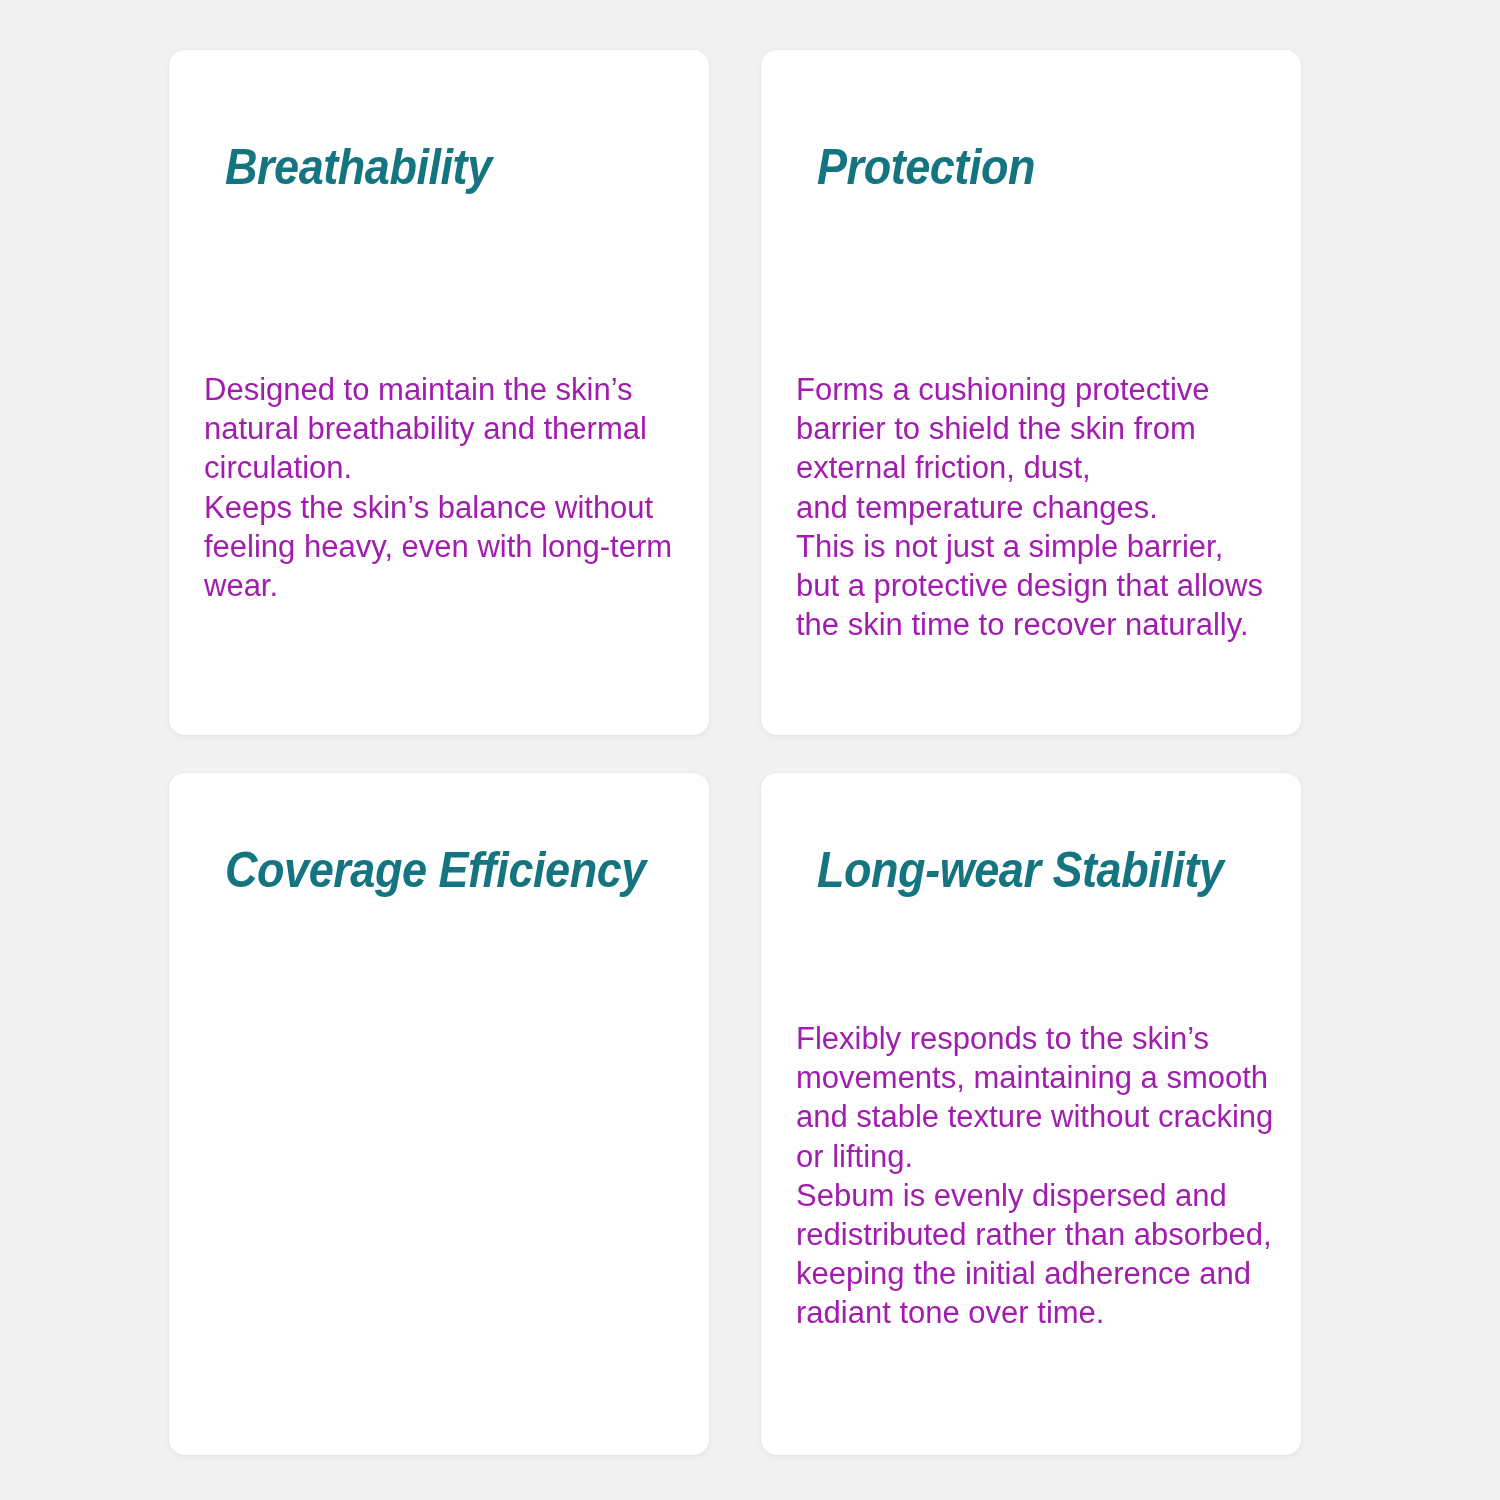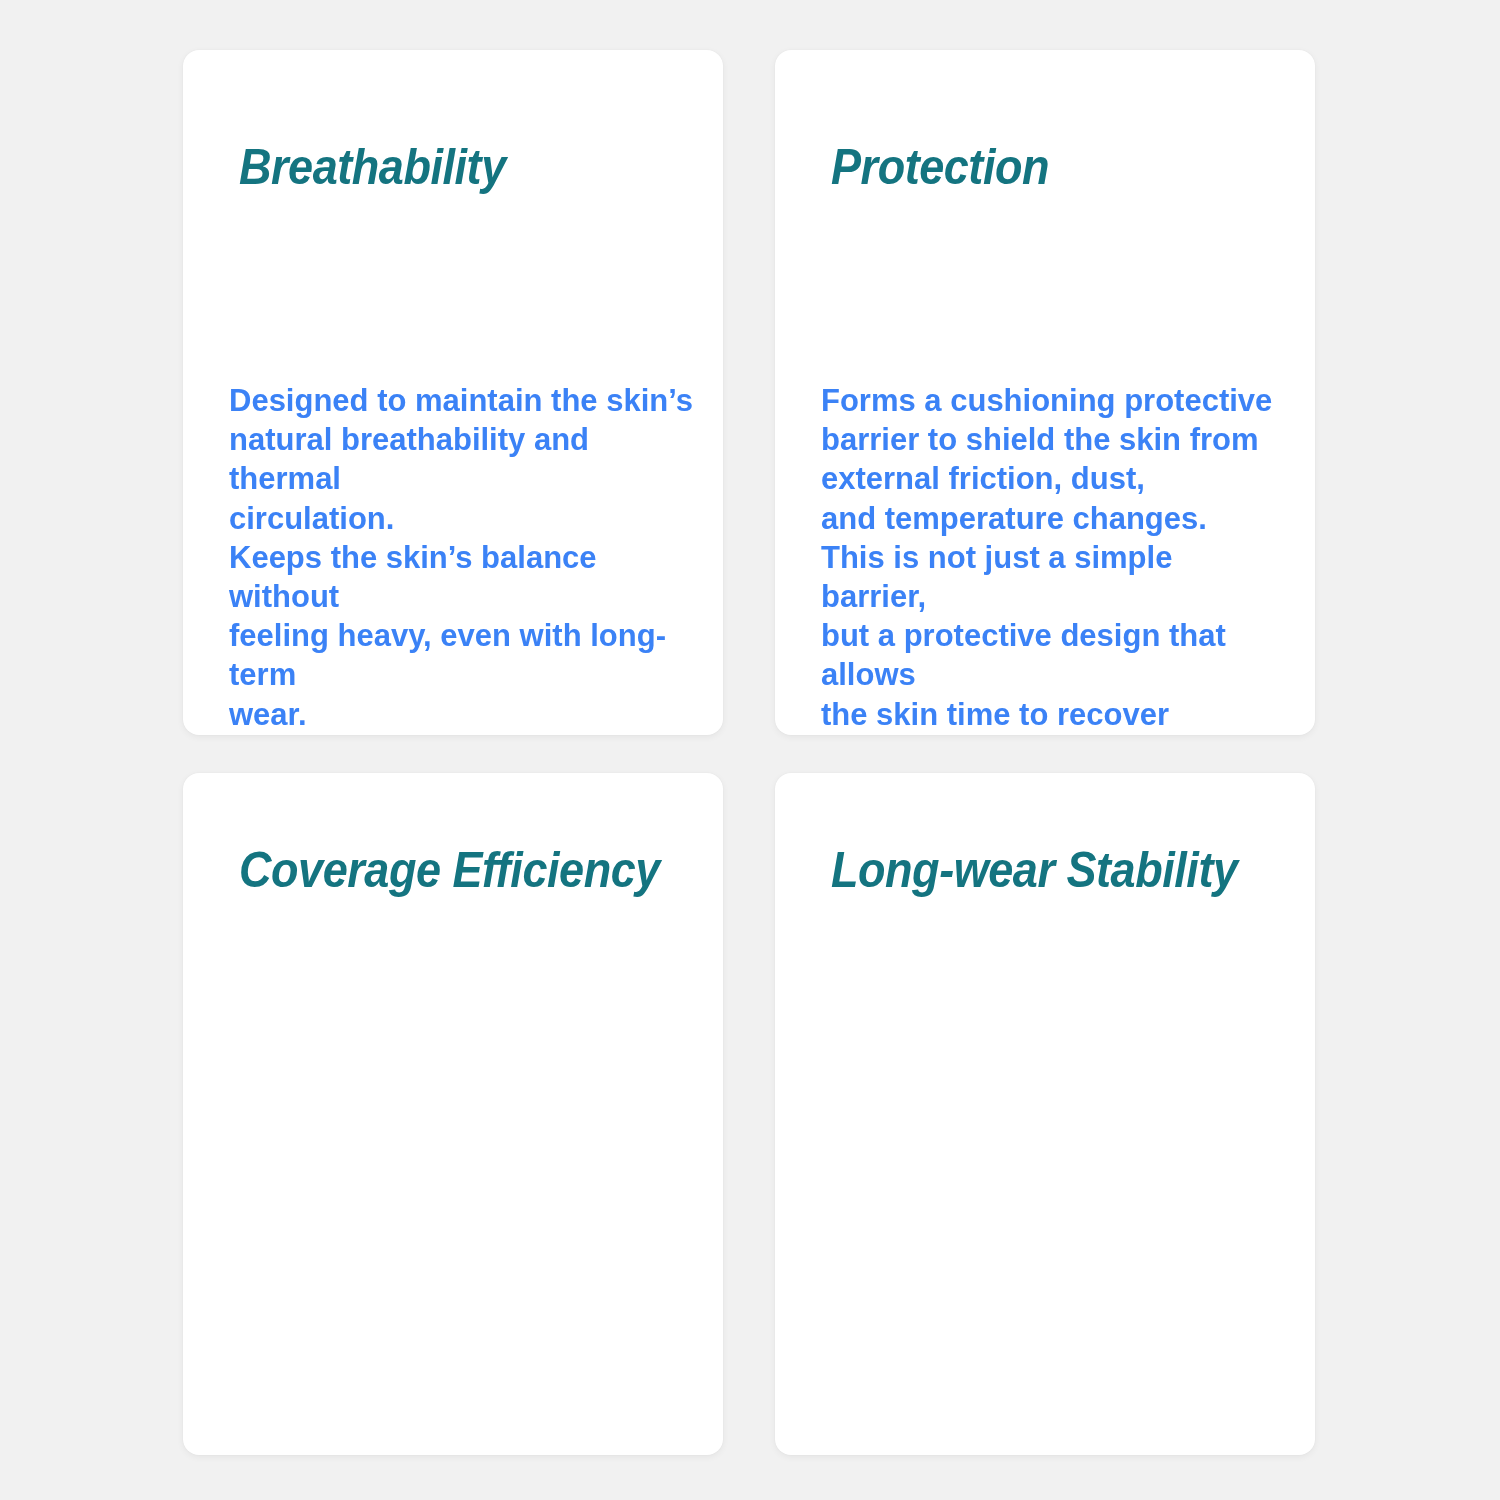--- a/index.html
+++ b/index.html
@@ -9,21 +9,21 @@
   body {
     width: 1500px;
     height: 1500px;
     background: #f1f1f1;
     font-family: "Liberation Sans", sans-serif;
     overflow: hidden;
   }
 
   #card-grid {
     position: absolute;
-    left: 183px;
+    left: 169px;
     top: 50px;
     width: 1132px;
     height: 1060px;
     display: grid;
     grid-template-columns: 540px 540px;
     grid-template-rows: 685px 682px;
     column-gap: 52px;
     row-gap: 38px;
     border-radius: 24px;
   }
@@ -54,25 +54,25 @@
     transform: scaleX(0.90);
     transform-origin: left center;
     white-space: nowrap;
   }
 
   .card-body {
     position: absolute;
     left: 34px;
     right: 18px;
     top: 319px;
-    margin: 12px;
+    margin: 1px;
     font-family: "Liberation Sans", sans-serif;
     font-size: 31px;
-    font-weight: 700;
-    color: #3b82f6;
+    font-weight: 400;
+    color: #a21caf;
     line-height: 1.265;
     white-space: pre-line;
   }
 
   
   .feature-card.row-2 .card-heading { top: 72px; }
   .feature-card.row-2 .card-body { top: 245px; }
 </style>
 </head>
 <body>
@@ -99,15 +99,23 @@
 but a protective design that allows
 the skin time to recover naturally.</p>
   </section>
 
   <section class="feature-card row-2">
     <h2 class="card-heading">Coverage Efficiency</h2>
   </section>
 
   <section class="feature-card row-2">
     <h2 class="card-heading">Long-wear Stability</h2>
+    <p class="card-body">Flexibly responds to the skin’s
+movements, maintaining a smooth
+and stable texture without cracking
+or lifting.
+Sebum is evenly dispersed and
+redistributed rather than absorbed,
+keeping the initial adherence and
+radiant tone over time.</p>
   </section>
 
 </div>
 
 </body></html>

